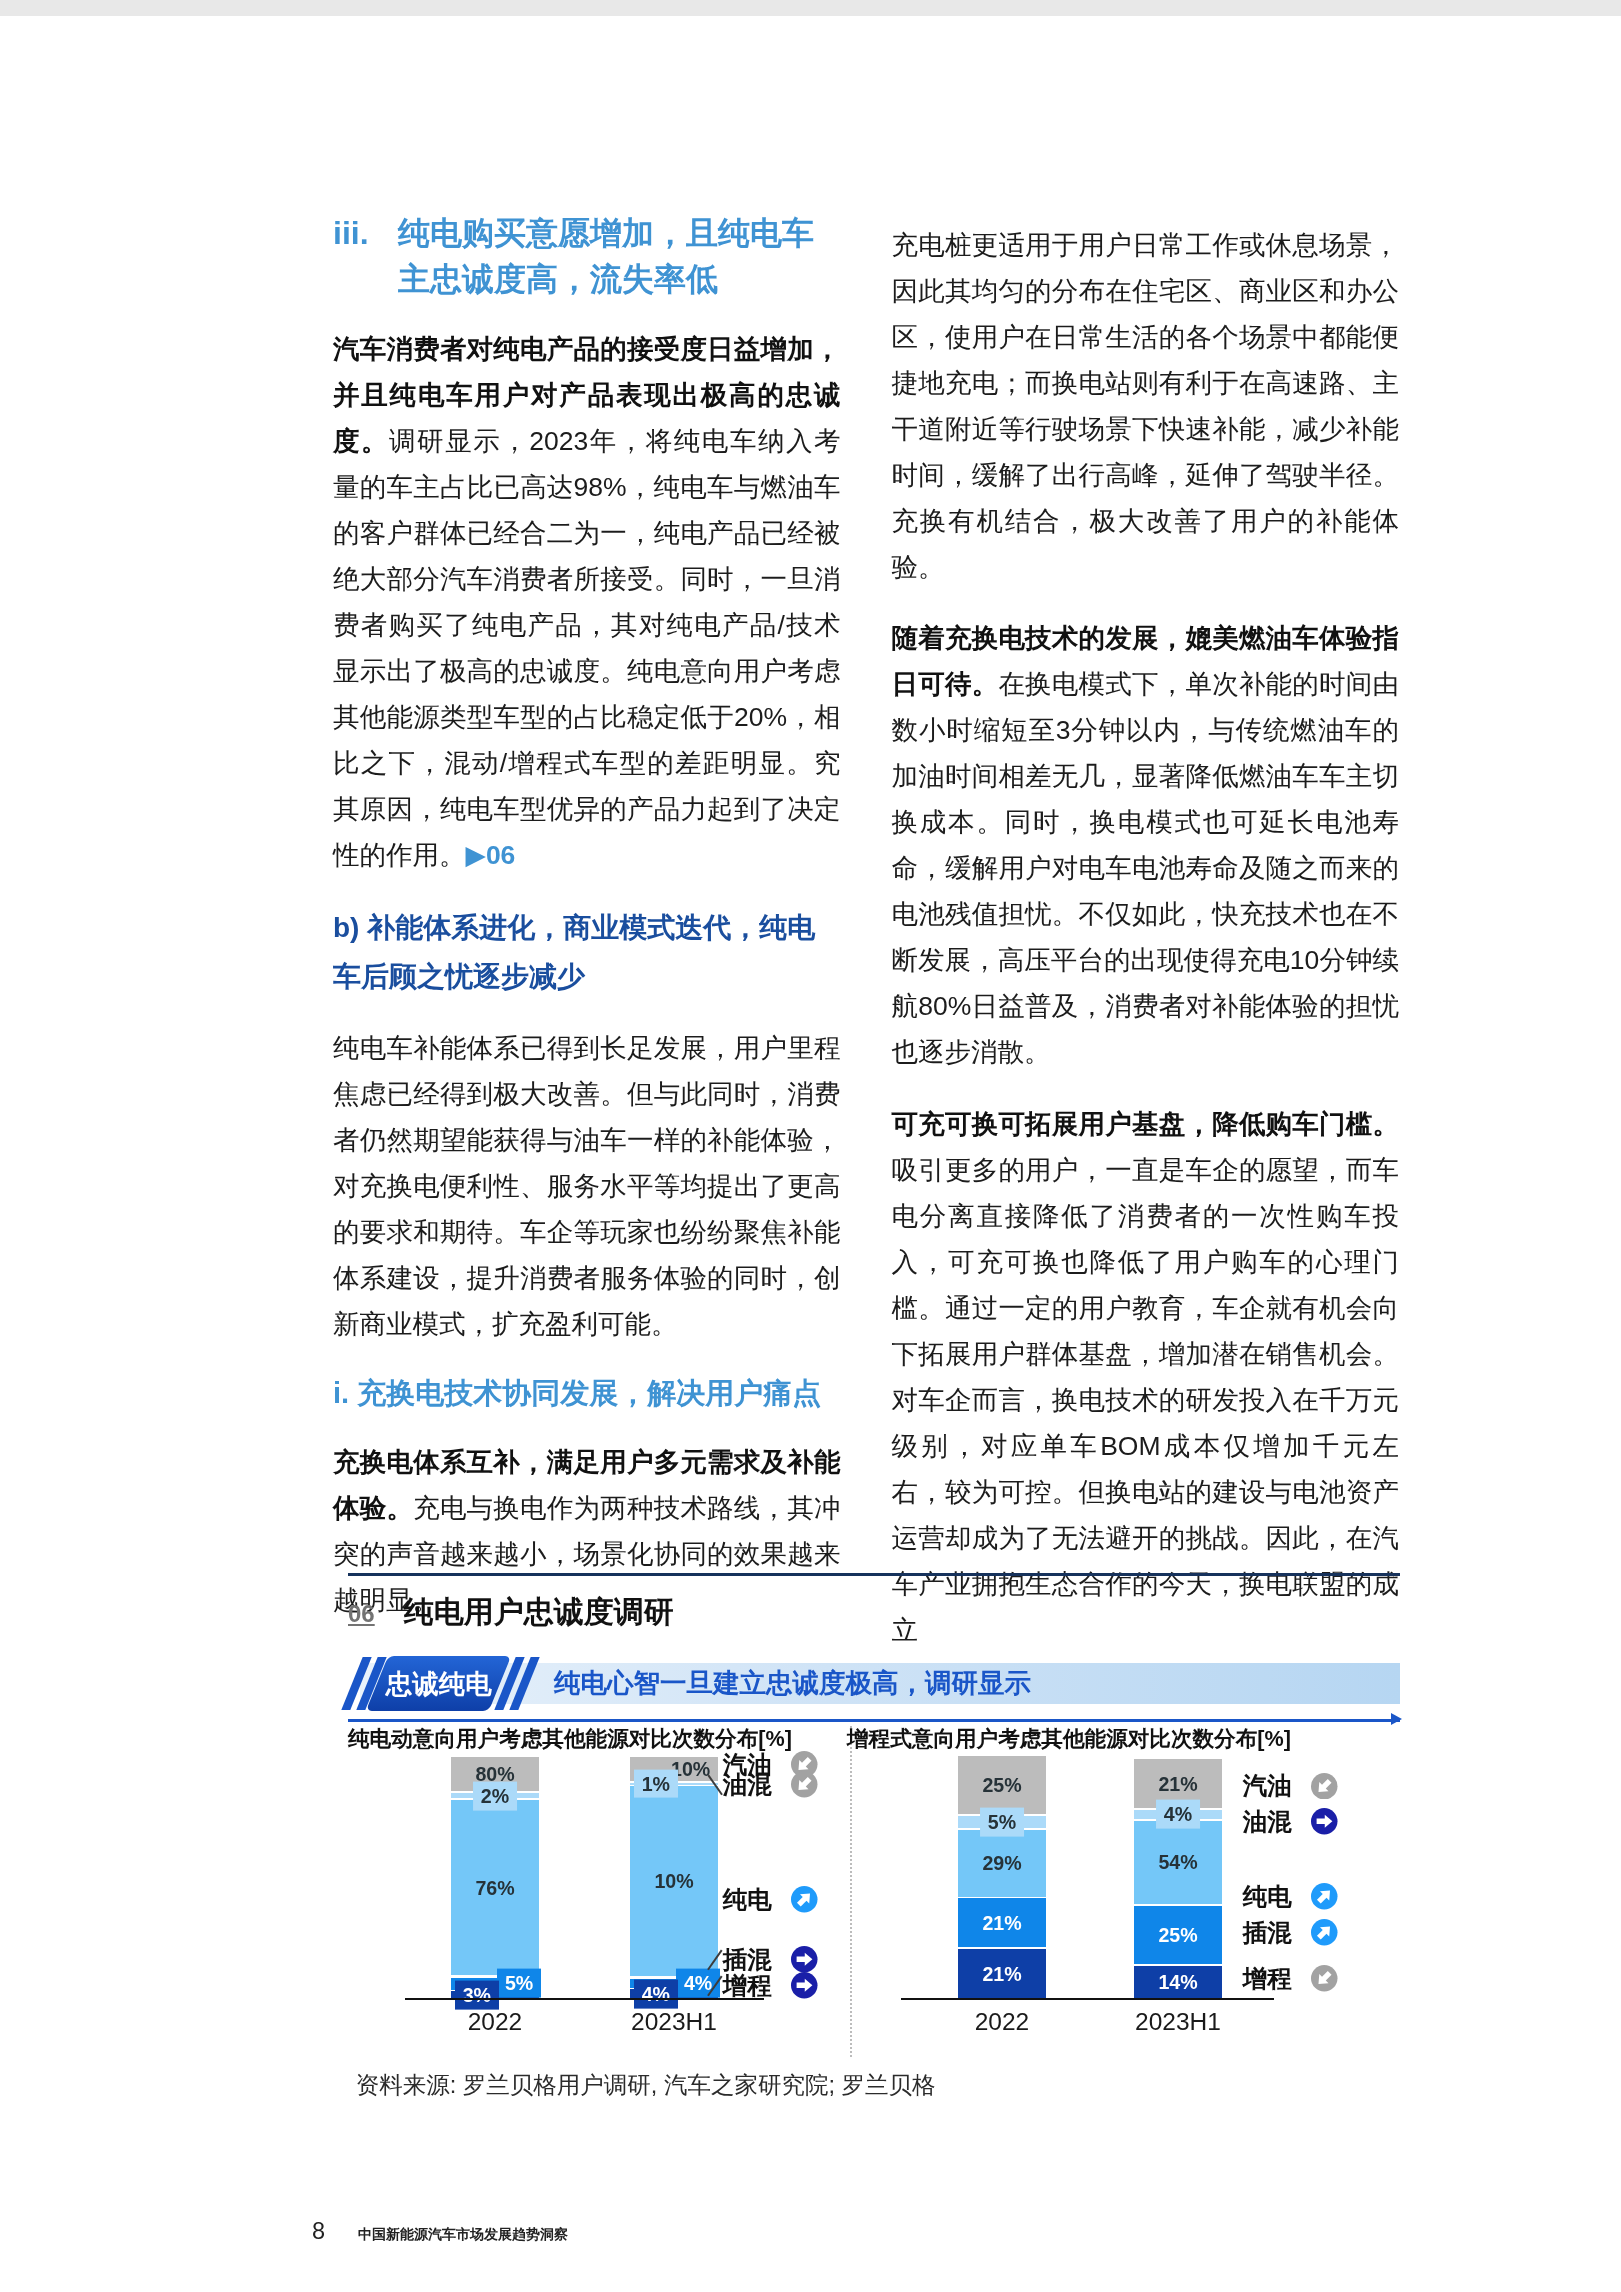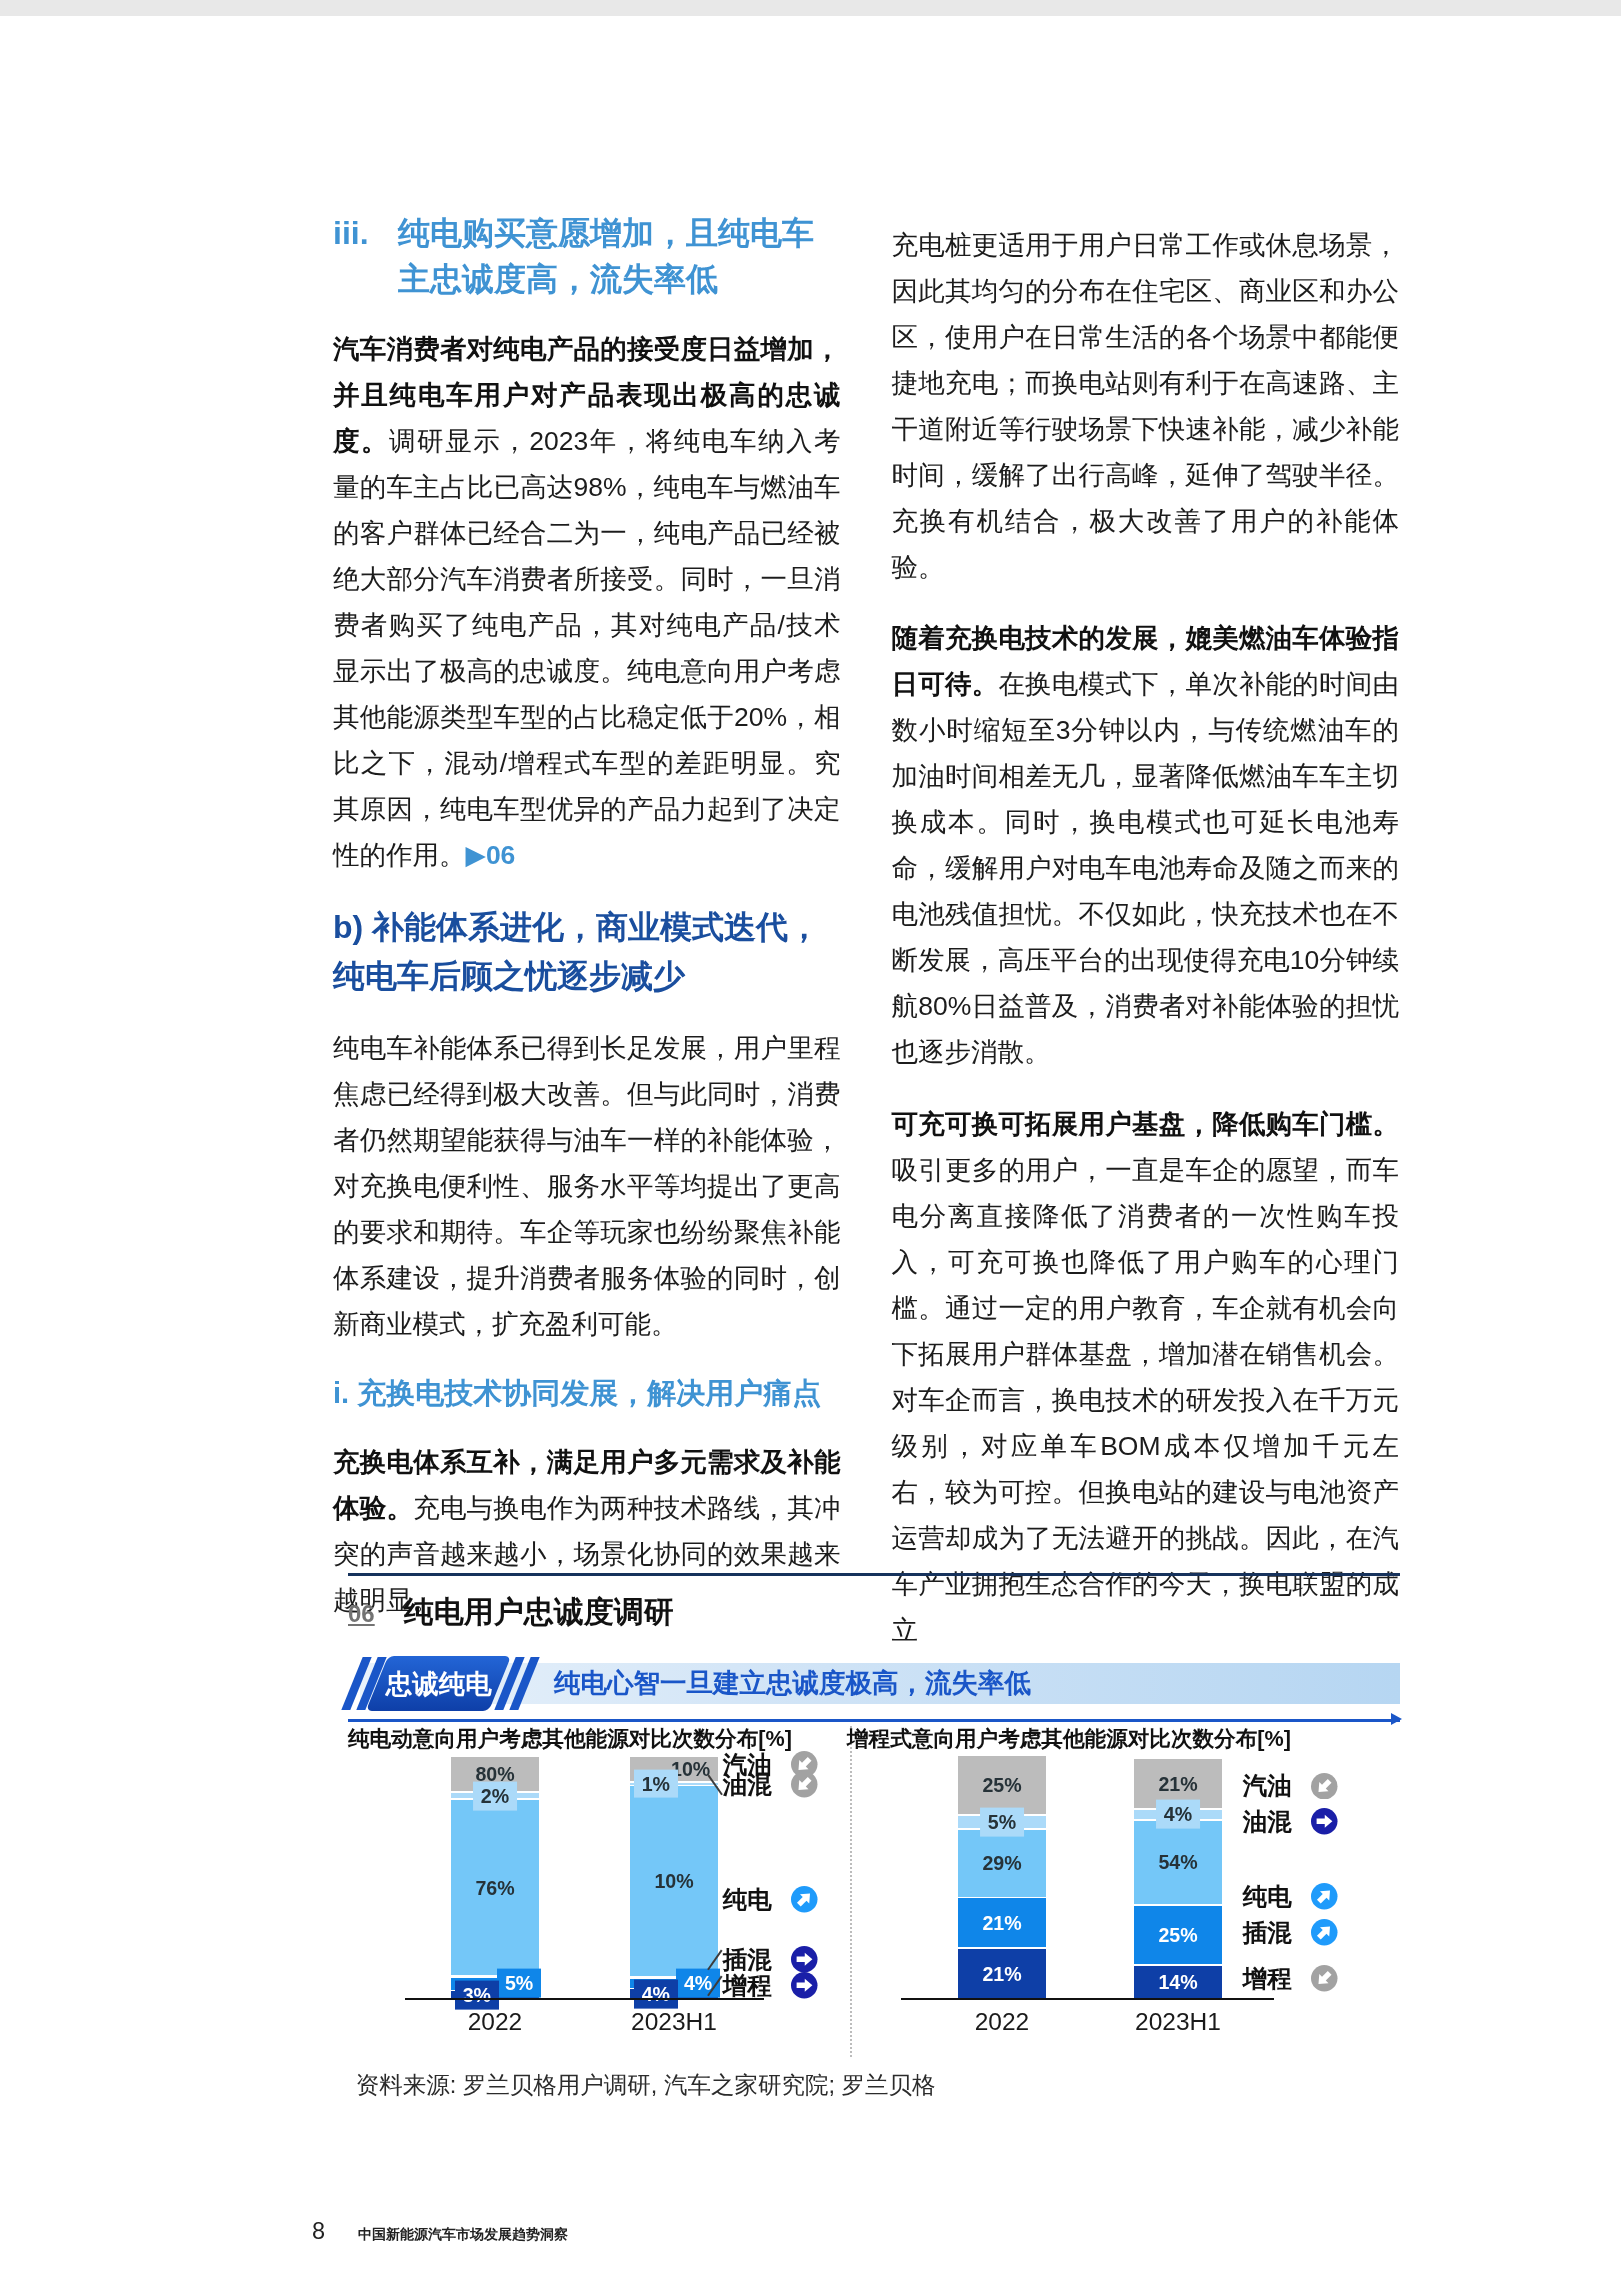--- a/index.html
+++ b/index.html
@@ -7,21 +7,21 @@
         font-family:"Liberation Sans","DejaVu Sans",sans-serif;color:#1a1a1a;}
   
   .columns{position:absolute;left:333px;top:194px;width:1066px;display:flex;gap:51px;}
   .col{width:508px;}
   .col p{margin:0 0 25.5px 0;font-size:26.5px;line-height:46px;text-align:justify;color:#1c1c1c;}
   .lead{font-weight:700;color:#111;}
   .ref{color:#3F93D3;font-weight:700;}
   .h-sky-row{display:flex;margin:0 0 23.5px 0;}
   .h-sky-row .marker{width:65px;flex:none;color:#3F93D3;font-weight:700;font-size:32px;line-height:46px;}
   .h-sky-row .htext{color:#3F93D3;font-weight:700;font-size:32px;line-height:46px;}
-  .h-navy{color:#1A4E9E;font-weight:700;font-size:32px;line-height:49px;margin:25.5px 0 23.5px 0;}
+  .h-navy{color:#1A4E9E;font-weight:700;font-size:28px;line-height:49px;margin:25.5px 0 23.5px 0;}
   .h-sky2{color:#3F93D3;font-weight:700;font-size:29px;line-height:43px;margin:19.6px 0 23.5px 0;}
   .col-right{padding-top:11.8px;}
   
   .figure{position:absolute;left:348px;top:1557px;width:1052px;height:730px;}
   .fig-rule{height:2.9px;background:#16325C;}
   .fig-head{display:flex;align-items:baseline;gap:29px;margin-top:15.7px;height:43px;}
   .fig-num{color:#737373;font-weight:700;font-size:24px;text-decoration:underline;}
   .fig-title{color:#111;font-weight:700;font-size:30px;}
   .banner{position:relative;margin-top:21.6px;height:55px;}
   .band{position:absolute;left:11.8px;right:0;top:6.9px;height:41px;
@@ -93,21 +93,21 @@
     </div>
     <div class="banner">
       <div class="band"></div>
       <span class="stripe s1"></span>
       <span class="stripe s2"></span>
       <div class="badge">
           <span>忠诚纯电</span>
         </div>
       <span class="stripe s3"></span>
       <span class="stripe s4"></span>
-      <div class="banner-text">纯电心智一旦建立忠诚度极高，流失率低</div>
+      <div class="banner-text">纯电心智一旦建立忠诚度极高，调研显示</div>
     </div>
     <div class="arrow-line"></div>
     <div class="charts">
       <div class="chart chart-a">
         <div class="chart-title">纯电动意向用户考虑其他能源对比次数分布[%]</div>
         <div class="plot">
             <div class="bar" style="left: 103px; width: 88px; height: 241px; top: 0px; position: absolute;">
               <div class="seg" style="top: 0px; height: 34px; background: rgb(188, 188, 188);"></div>
               <span class="lbl" style="color: rgb(38, 50, 56); top: 17px; left: 50%; transform: translate(-50%, -50%);">80%</span>
               <div class="seg" style="top: 36px; height: 4.9px; background: rgb(171, 218, 249);"></div>

